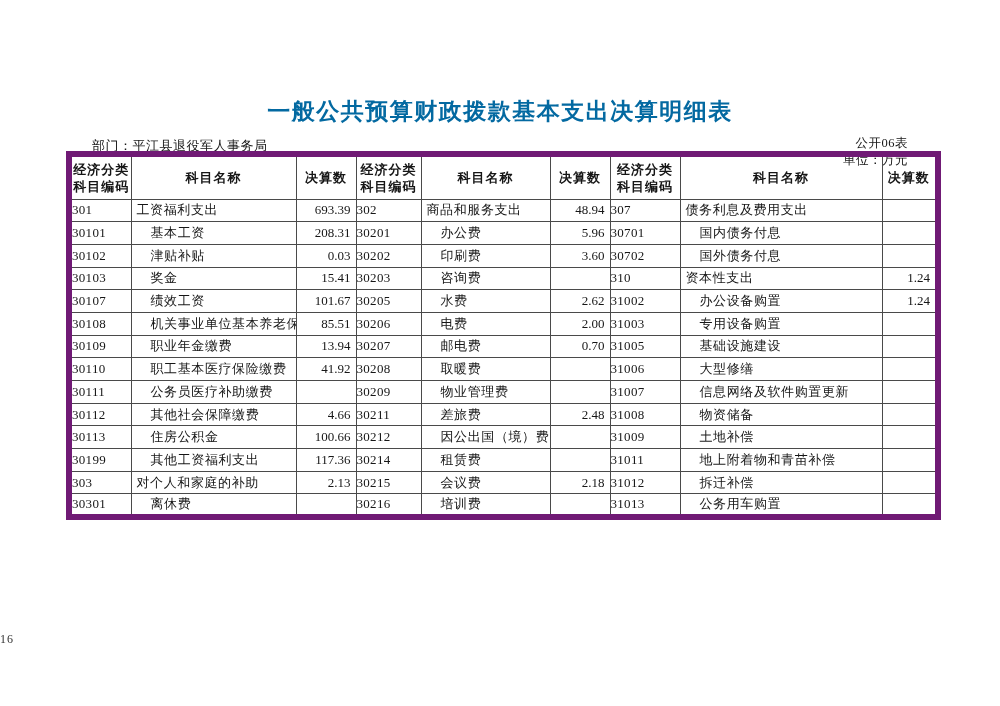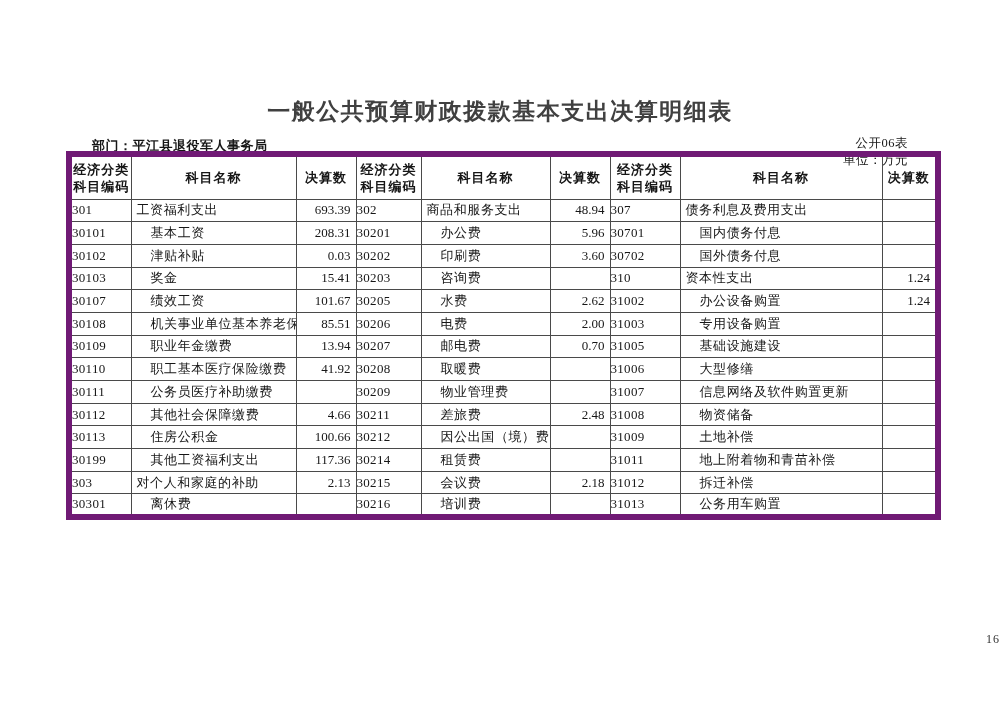--- a/index.html
+++ b/index.html
@@ -10,25 +10,25 @@
     position: relative;
     overflow: hidden;
     font-family: "Liberation Serif", "DejaVu Serif", serif;
     color: #161616;
   }
   .title {
     position: absolute; top: 96px; left: 0; width: 100%;
     text-align: center;
     font-family: "Liberation Sans", "DejaVu Sans", sans-serif;
     font-weight: bold; font-size: 23px; letter-spacing: 1.5px;
-    color: #404040;
+    color: #0369a1;
   }
   .dept {
     position: absolute; left: 92px; top: 137px;
-    font-size: 13px; letter-spacing: .5px; font-weight: bold;
+    font-size: 13px; letter-spacing: .5px;
   }
   .meta-right {
     position: absolute; right: 92px; top: 135px;
     text-align: right; font-size: 12.5px; line-height: 17px; letter-spacing: .5px;
   }
   table.budget {
     position: absolute; left: 66px; top: 151px; width: 869px;
     border-collapse: collapse; table-layout: fixed;
     border: 6px solid #701a75;
   }
@@ -38,21 +38,21 @@
     height: 45px; line-height: 17px; letter-spacing: 1px; padding: 0 1px;
   }
   .budget td { height: 22.7px; font-size: 13px; padding: 0; }
   td.c-code { text-align: left; letter-spacing: .3px; }
   td.c-name { text-align: left; }
   .nm { padding-left: 5px; letter-spacing: .6px; white-space: nowrap; overflow: hidden; }
   .nm.ind { padding-left: 19px; }
   td.c-val { text-align: right; padding-right: 5px; }
   .pageno {
     position: absolute; top: 632px; left: 0; width: 100%;
-    text-align: right; font-size: 12px; letter-spacing: 1px; color: #333;
+    text-align: left; font-size: 12px; letter-spacing: 1px; color: #333;
   }
 </style>
 </head>
 <body>
 
 <div>
 
   <div class="title">一般公共预算财政拨款基本支出决算明细表</div>
 
   <div class="dept">部门：平江县退役军人事务局</div>

